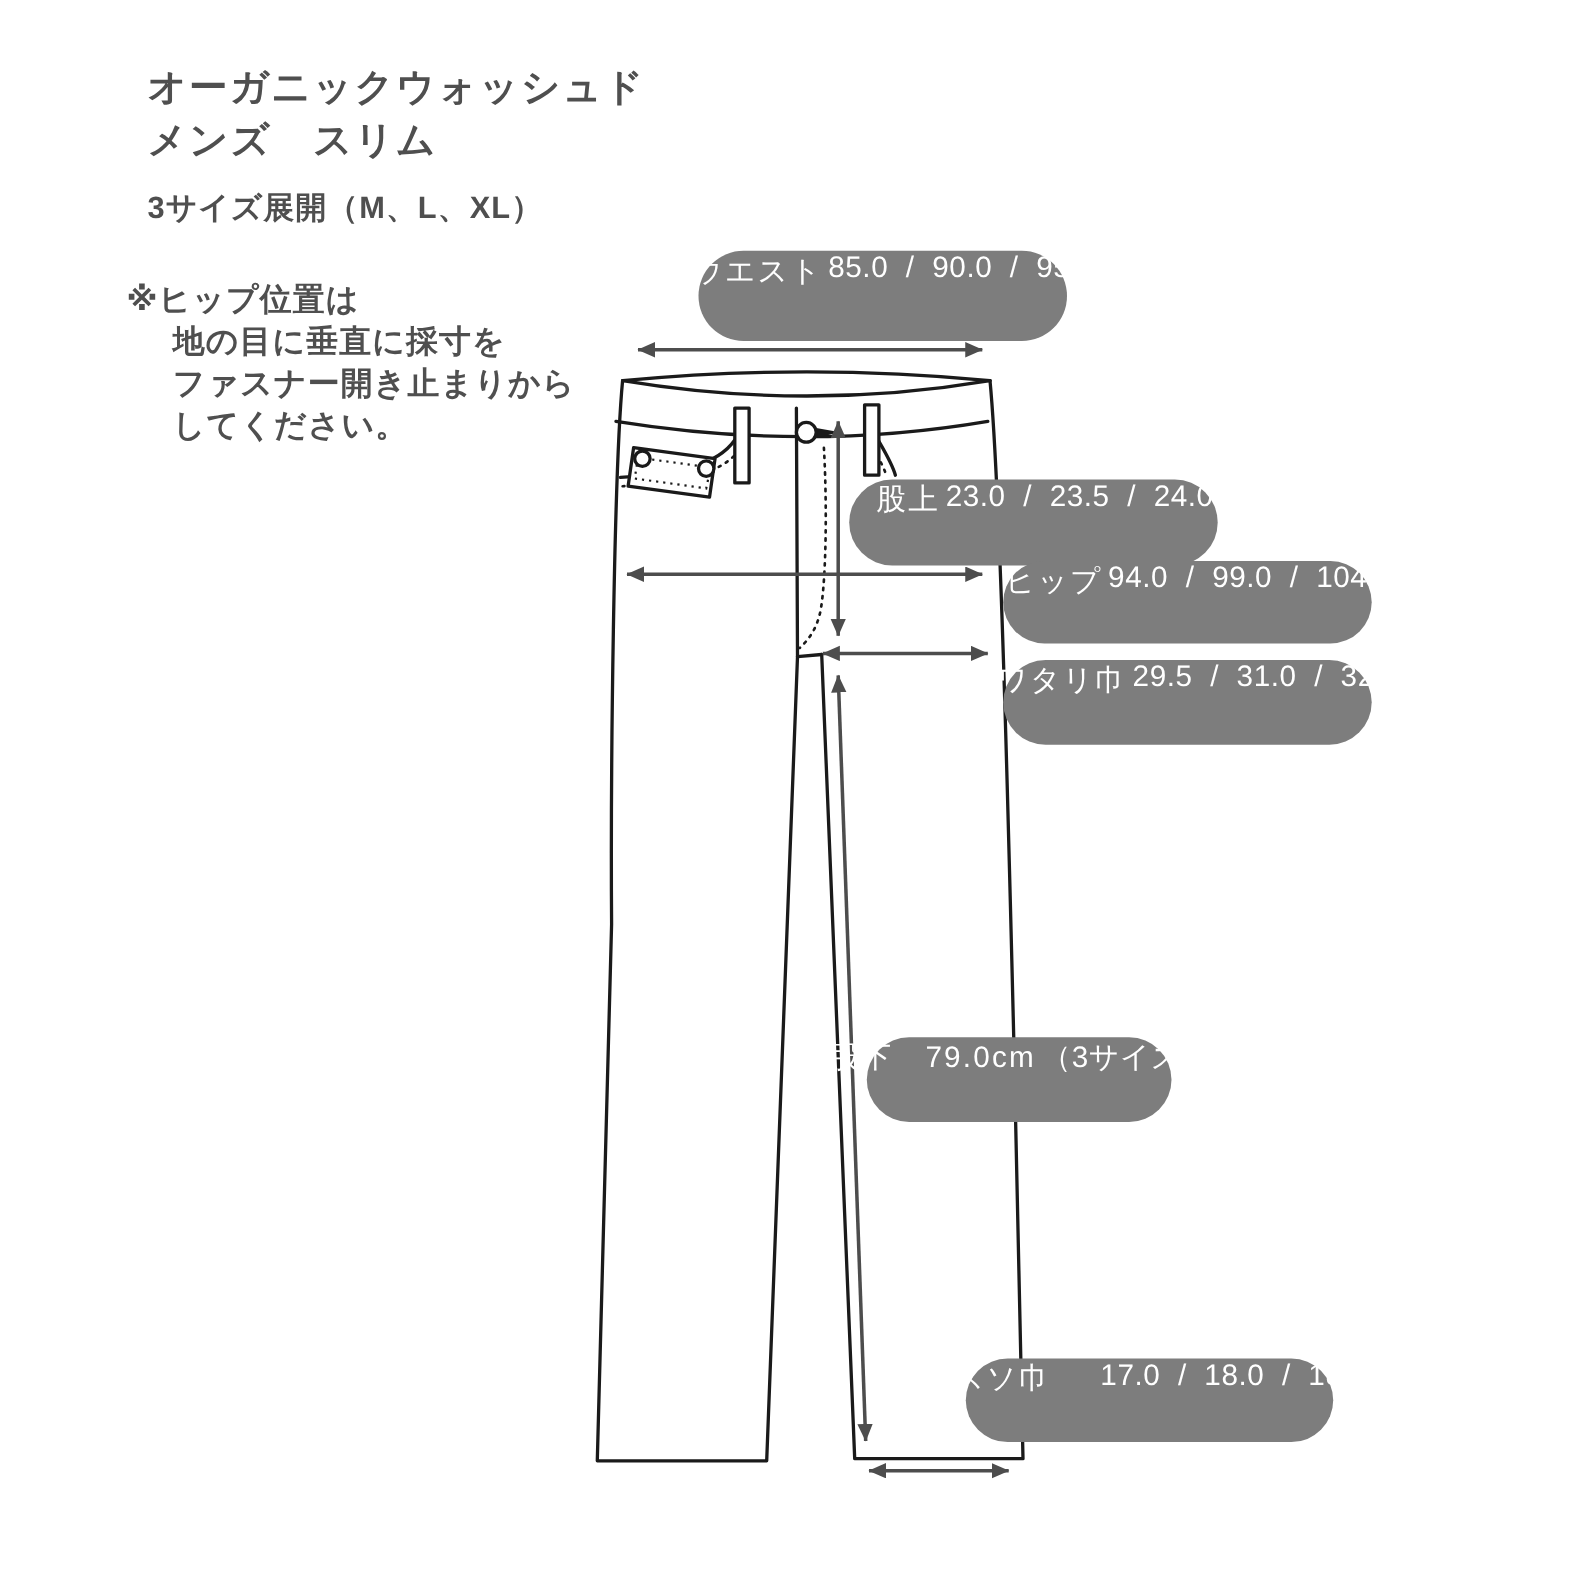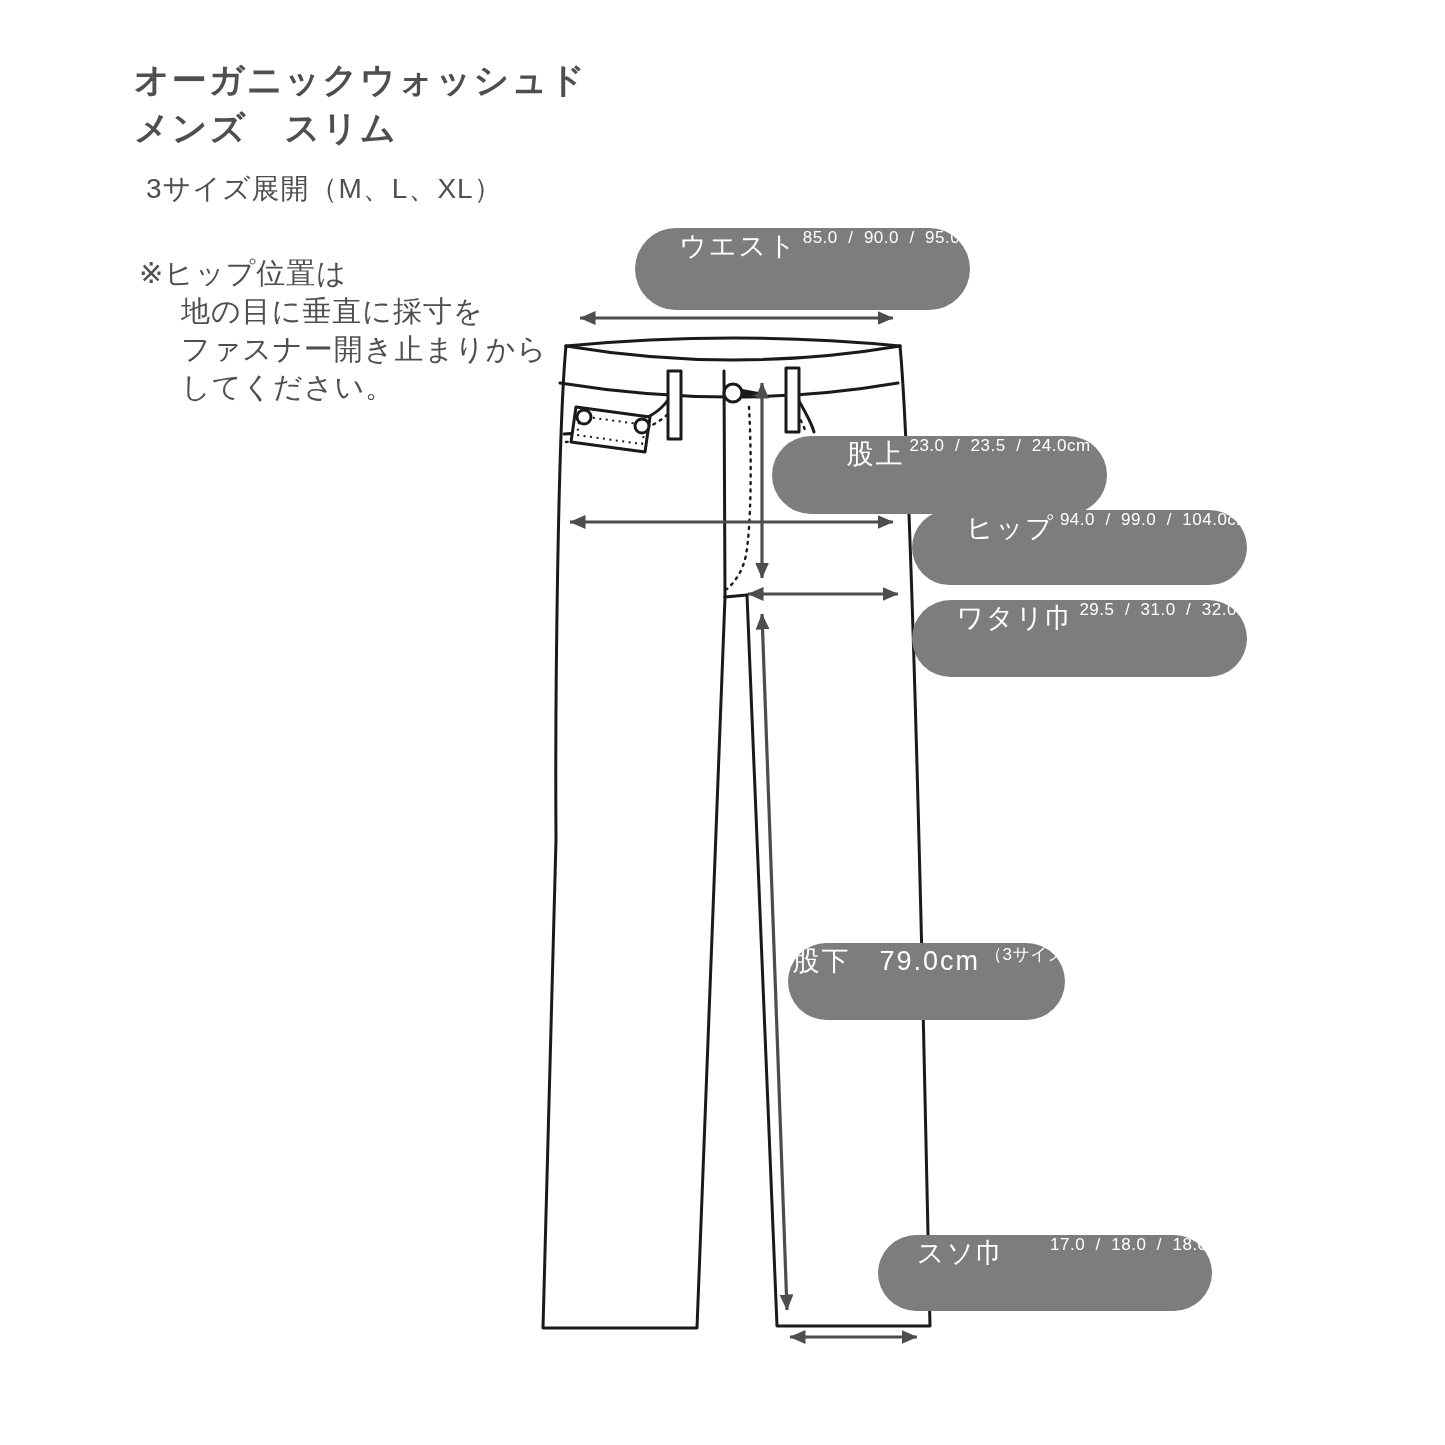--- a/index.html
+++ b/index.html
@@ -10,39 +10,39 @@
     --arrow:#4d4d4d;
     --page_bg:#ffffff;
   }
   *{margin:0;padding:0;box-sizing:border-box;}
   html,body{background:var(--page_bg);}
   body{font-family:"Liberation Sans","DejaVu Sans",sans-serif;}
   .page{position:relative;width:1445px;height:1445px;background:var(--page_bg);overflow:hidden;}
 
   .title-block{position:absolute;left:134px;top:56px;color:var(--ink);}
   .title-line{font-size:35px;font-weight:700;line-height:48px;letter-spacing:2px;}
-  .size-note{position:absolute;left:134px;top:170px;color:var(--ink);font-size:28px;font-weight:400;letter-spacing:1px;margin-left:12px;}
+  .size-note{position:absolute;left:134px;top:170px;color:var(--ink);font-size:28px;font-weight:700;letter-spacing:1px;}
 
-  .note-block{position:absolute;left:139px;top:254px;color:var(--ink);font-size:29px;font-weight:400;line-height:38px;letter-spacing:1px;}
+  .note-block{position:absolute;left:115px;top:254px;color:var(--ink);font-size:29px;font-weight:700;line-height:38px;letter-spacing:1px;}
   .note-line{white-space:pre;}
   .note-line.indent{padding-left:42px;}
 
   svg.drawing{position:absolute;left:0;top:0;width:1445px;height:1445px;}
   .sketch{stroke:var(--line);stroke-width:3;fill:none;stroke-linejoin:round;stroke-linecap:round;}
   .sketch-fill{stroke:var(--line);stroke-width:3;fill:#ffffff;stroke-linejoin:round;}
   .stitch{stroke:var(--line);stroke-width:2.4;fill:none;stroke-dasharray:2 5.5;stroke-linecap:round;}
   .stitch-fine{stroke:var(--line);stroke-width:2;fill:none;stroke-dasharray:2 4.5;}
   .solidfill{fill:var(--line);stroke:none;}
   .arrow{stroke:var(--arrow);stroke-width:3.2;fill:none;}
   #ah path{fill:var(--arrow);}
 
   .pill{position:absolute;background:var(--pill_bg);color:var(--pill_text);border-radius:44px;
         display:flex;flex-direction:row;justify-content:center;gap:5px;padding-left:58px;}
   .pill-label{font-size:27px;font-weight:500;letter-spacing:2px;white-space:pre;}
-  .pill-values{font-size:17px;font-weight:500;white-space:pre;letter-spacing:0.5px;}
+  .pill-values{font-size:27px;font-weight:500;white-space:pre;letter-spacing:0.5px;}
 
   .pill-waist {left:635px;top:228px;width:335px;height:82px;}
   .pill-rise  {left:772px;top:436px;width:335px;height:78px;}
   .pill-hip   {left:912px;top:510px;width:335px;height:75px;text-align:right;}
   .pill-thigh {left:912px;top:600px;width:335px;height:77px;}
   .pill-inseam{left:788px;top:943px;width:277px;height:77px;}
   .pill-hem   {left:878px;top:1235px;width:334px;height:76px;gap:45px;}
 </style>
 </head>
 <body>

